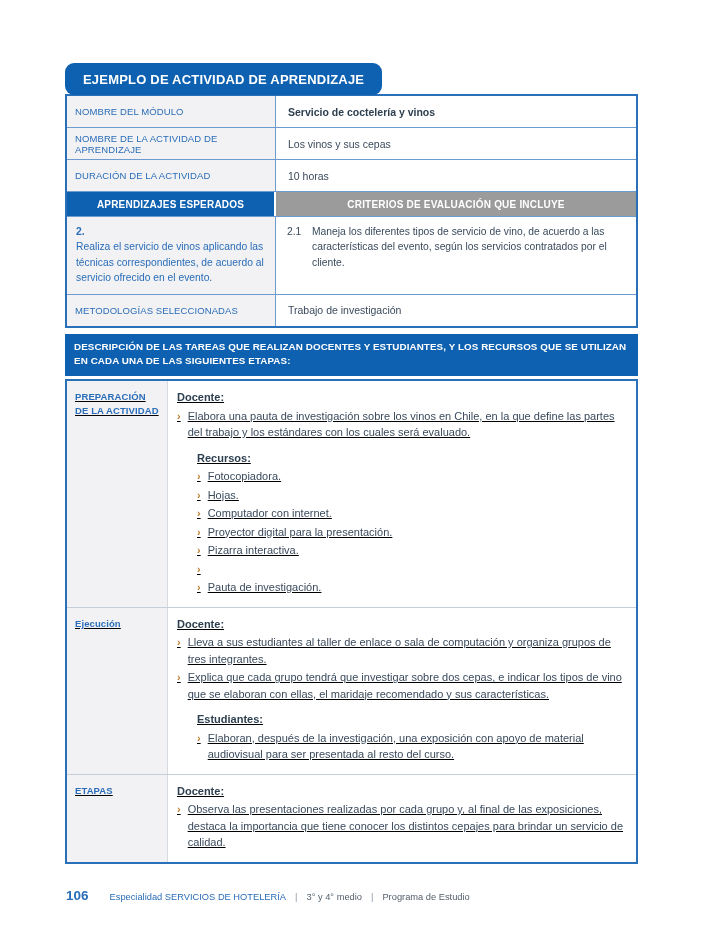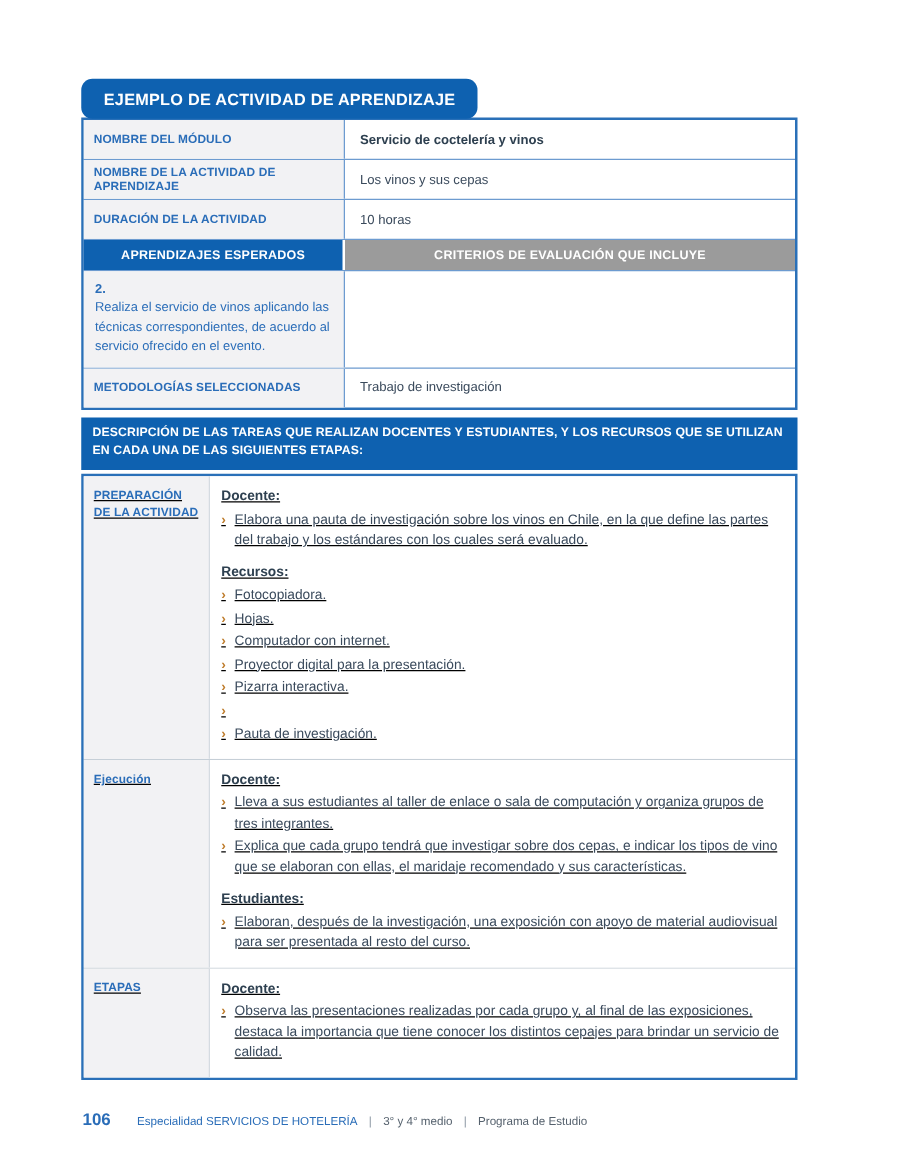--- a/index.html
+++ b/index.html
@@ -25,21 +25,21 @@
     display:inline-block;background:var(--blue);color:#fff;font-weight:bold;
     font-size:13px;letter-spacing:.2px;padding:9px 18px 8px;border-radius:9px;
     position:relative;z-index:2;margin-bottom:-1px;
   }
 
   .info-table{border:2px solid var(--border-blue);position:relative;z-index:1;}
   .irow{display:grid;grid-template-columns:209px 1fr;border-top:1px solid var(--line-blue);}
   .irow:first-child{border-top:none;}
   .cell{min-height:23px;}
   .cell.label{
-    background:var(--cell-gray);color:var(--label-blue);font-size:9.5px;font-weight:bold;
+    background:var(--cell-gray);color:var(--label-blue);font-size:9.5px;font-weight:normal;
     padding:4px 8px;border-right:1px solid var(--line-blue);display:flex;align-items:center;
     letter-spacing:.1px;
   }
   .cell.value{font-size:10.5px;color:var(--text);padding:4px 12px;display:flex;align-items:center;}
   .cell.value.bold{font-weight:bold;color:var(--heading);}
 
   .hcell{font-weight:bold;color:#fff;font-size:10px;text-align:center;padding:7px 6px 6px;letter-spacing:.2px;}
   .hcell.blue{background:var(--blue);border-right:2px solid #fff;}
   .hcell.gray{background:var(--gray-head);}
 
@@ -63,21 +63,21 @@
   .erow:first-child{border-top:none;}
   .elabel{
     background:var(--cell-gray);color:var(--label-blue);font-weight:bold;font-size:9.5px;
     padding:9px 6px 8px 8px;line-height:1.5;border-right:1px solid #d5dbe1;letter-spacing:.1px;
   }
   .econtent{padding:8px 10px 9px 9px;font-size:11px;color:var(--text);line-height:1.5;background:#fff;}
   .ghead{font-weight:bold;color:var(--heading);margin-bottom:2px;}
   .blist{list-style:none;margin:0;padding:0;}
   .blist li{display:flex;gap:7px;margin:0 0 2px;}
   .bullet{color:var(--bullet);font-weight:bold;flex:0 0 auto;line-height:1.5;}
-  .group + .group{margin-top:9px;}
+  .group + .group{margin-top:9px;margin-left:20px;}
 
   .footer{position:absolute;left:66px;top:868px;display:flex;align-items:baseline;gap:9px;}
   .pagenum{color:var(--label-blue);font-size:13.5px;font-weight:bold;margin-right:12px;margin-top:20px;}
   .spec{color:var(--label-blue);font-size:9.3px;}
   .sep{color:#8a97a3;font-size:9.3px;}
   .grade,.prog{color:#55616d;font-size:9.3px;}
 </style>
 </head>
 <body>
 
@@ -100,20 +100,24 @@
         <div class="cell value">10 horas</div>
       </div>
       <div class="irow">
         <div class="hcell blue">APRENDIZAJES ESPERADOS</div>
         <div class="hcell gray">CRITERIOS DE EVALUACIÓN QUE INCLUYE</div>
       </div>
       <div class="irow">
         <div class="oa-cell">
           <div class="oa-num">2.</div>
           <div class="oa-text">Realiza el servicio de vinos aplicando las técnicas correspondientes, de acuerdo al servicio ofrecido en el evento.</div>
+        </div>
+        <div class="criterio-cell">
+          <span class="crit-num">2.1</span>
+          <span class="crit-text">Maneja los diferentes tipos de servicio de vino, de acuerdo a las características del evento, según los servicios contratados por el cliente.</span>
         </div>
       </div>
       <div class="irow">
         <div class="cell label">METODOLOGÍAS SELECCIONADAS</div>
         <div class="cell value">Trabajo de investigación</div>
       </div>
     </div>
 
     <div class="banner">DESCRIPCIÓN DE LAS TAREAS QUE REALIZAN DOCENTES Y ESTUDIANTES, Y LOS RECURSOS QUE SE UTILIZAN EN CADA UNA DE LAS SIGUIENTES ETAPAS:</div>
 

